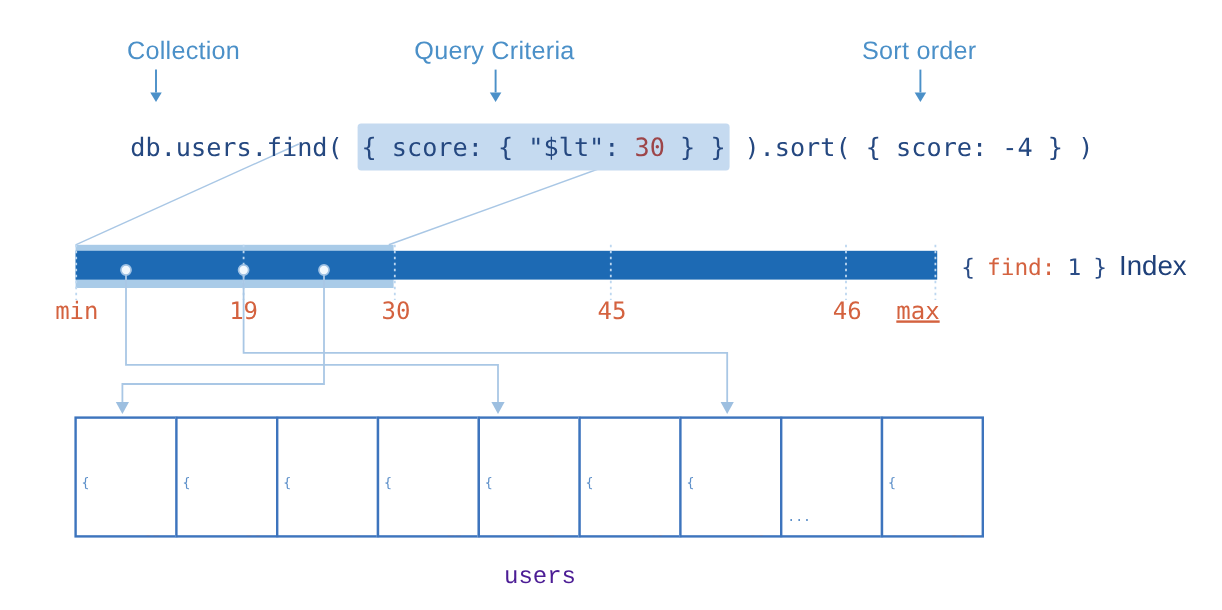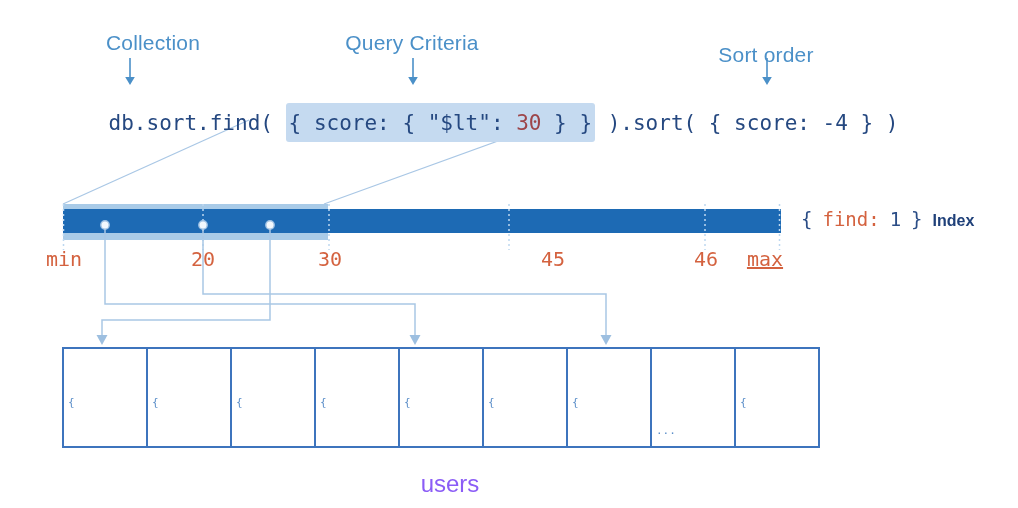--- a/index.html
+++ b/index.html
@@ -30,59 +30,59 @@
     transform:translateX(-50%);top:247px;white-space:nowrap;z-index:10;text-align:center;
   }
   
   #index-legend{
     left:801px;top:208px;white-space:nowrap;z-index:10;
     font-family:"DejaVu Sans Mono","Liberation Mono",monospace;font-size:19px;color:#2b4d86;
   }
   #index-legend .tok{margin-right:10px;}
   #index-legend .orange{color:#d4623f;}
   #index-legend .index-word{
-    font-family:"Liberation Sans",sans-serif;font-size:16px;font-weight:bold;color:#1f4079;margin-right:0;
+    font-family:"Liberation Sans",sans-serif;font-size:23px;font-weight:normal;color:#1f4079;margin-right:0;
   }
   
   #doc-row{left:62px;top:347px;width:758px;height:101px;display:flex;z-index:2;}
   .doc-box{
     flex:1 1 0;border:2px solid #3d74bd;background:#ffffff;margin-left:-2px;
     font-family:"DejaVu Sans Mono","Liberation Mono",monospace;font-size:11px;line-height:16px;
     padding:14px 3px 0 4px;white-space:pre;box-sizing:border-box;overflow:hidden;
   }
   .doc-box:first-child{margin-left:0;}
   .doc-blue{color:#5c8fc9;display:block;}
   .doc-score{color:#d4623f;display:block;padding-left:6px;}
   .doc-box.ellipsis-only{padding-top:42px;}
   #users-label{
     left:450px;top:470px;transform:translateX(-50%);
-    font-family:Liberation Sans, sans-serif;font-size:24px;color:#8b5cf6;z-index:10;
+    font-family:Liberation Mono, monospace;font-size:20px;color:#4c1d95;z-index:10;
   }
   svg{position:absolute;left:0;top:0;z-index:5;pointer-events:none;}
 </style>
 </head>
 <body>
 
 <div id="stage">
 
   <div class="abs anno" style="left:153px;top:31px;">Collection</div>
   <div class="abs anno" style="left:412px;top:31px;">Query Criteria</div>
-  <div class="abs anno" style="left:766px;top:31px;margin-top:12px;">Sort order</div>
+  <div class="abs anno" style="left:766px;top:31px;">Sort order</div>
 
   <div class="abs" id="code-line">
-    <span>db.sort.find( </span><span class="code-highlight"><span>{ score: { "$lt": </span><span class="code-red">30</span><span> } }</span></span><span> ).sort( { score: -4 } )</span>
+    <span>db.users.find( </span><span class="code-highlight"><span>{ score: { "$lt": </span><span class="code-red">30</span><span> } }</span></span><span> ).sort( { score: -4 } )</span>
   </div>
 
   <div class="abs" id="band-highlight"></div>
   <div class="abs" id="index-bar"></div>
 
   <div class="abs tick-label" style="left:64px;">min</div>
-  <div class="abs tick-label" style="left:203px;">20</div>
+  <div class="abs tick-label" style="left:203px;">19</div>
   <div class="abs tick-label" style="left:330px;">30</div>
-  <div class="abs tick-label" style="left:510px;margin-left:43px;">45</div>
+  <div class="abs tick-label" style="left:510px;">45</div>
   <div class="abs tick-label" style="left:706px;">46</div>
   <div class="abs tick-label" style="left:765px;text-decoration:underline;">max</div>
 
   <div class="abs" id="index-legend">
     <span class="tok">{</span><span class="tok orange">find:</span><span class="tok">1</span><span class="tok">}</span><span class="index-word">Index</span>
   </div>
 
   <div class="abs" id="doc-row">
     <div class="doc-box">
       <span class="doc-blue">{</span>

